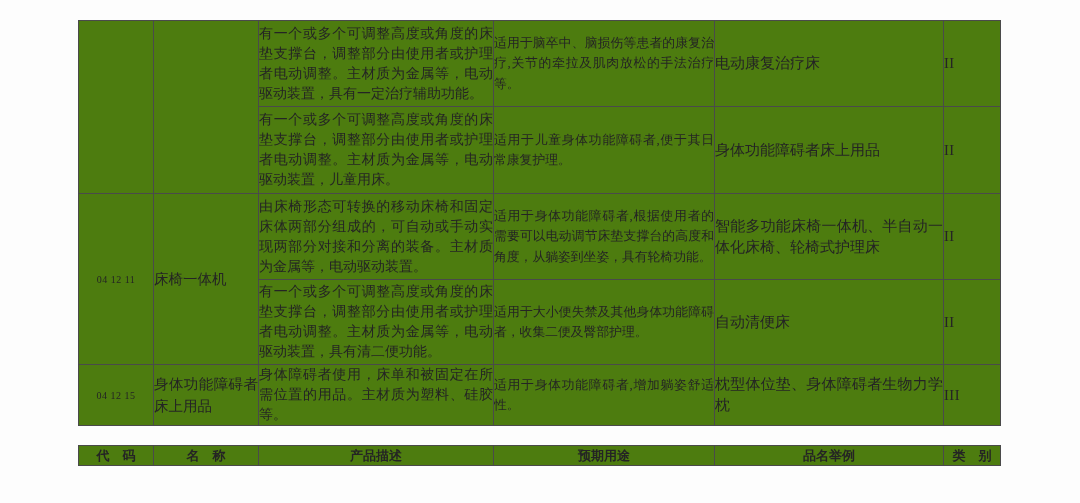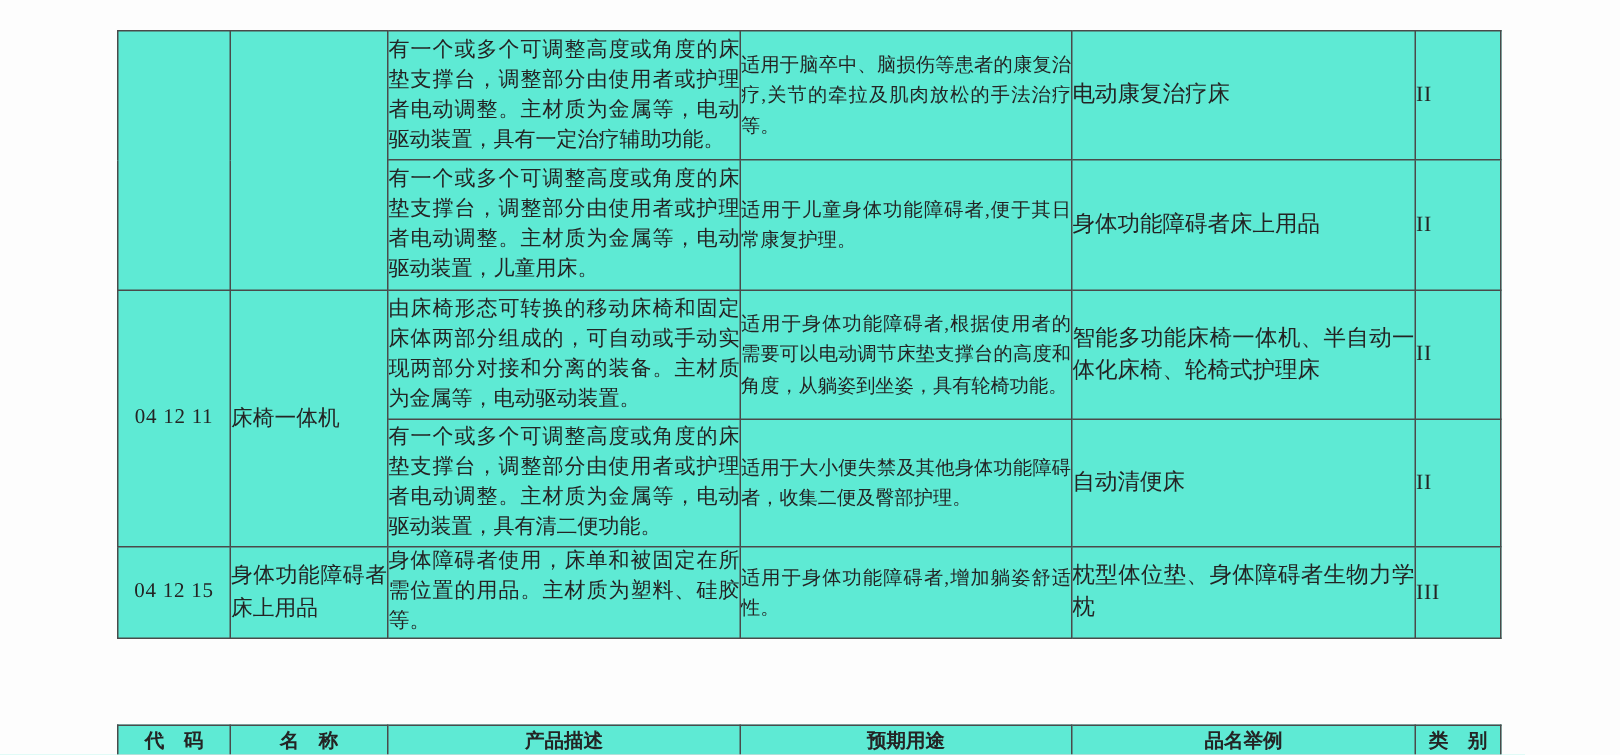--- a/index.html
+++ b/index.html
@@ -8,33 +8,33 @@
     width: 1080px;
     height: 503px;
     background: #fdfdfd;
     overflow: hidden;
     font-family: "Liberation Serif", "DejaVu Serif", serif;
     color: #242424;
   }
   table.tbl {
     border-collapse: collapse;
     table-layout: fixed;
-    background: #5eead4;
+    background: #4d7c0f;
     position: absolute;
   }
   table.tbl td, table.tbl th {
     border: 1px solid #4a4a4a;
     vertical-align: middle;
     overflow: hidden;
     padding: 0;
   }
   table.upper { left: 78px; top: 20px; }
-  table.lower { left: 78px; top: 483px; }
+  table.lower { left: 78px; top: 445px; }
 
-  .c-code  { text-align: center; font-size: 14px; letter-spacing: 0.5px; white-space: pre; }
+  .c-code  { text-align: center; font-size: 10px; letter-spacing: 0.5px; white-space: pre; }
   .c-name  { text-align: justify; padding: 2px 6px; font-size: 14.5px; line-height: 22px; }
   .c-desc  { text-align: justify; padding: 2px 4px 2px 6px; font-size: 14px;   line-height: 20px; }
   .c-use   { text-align: justify; padding: 2px 6px 2px 8px; font-size: 12.8px; line-height: 20.5px; margin-left: 10px; }
   .c-ex    { text-align: justify; padding: 2px 4px 2px 7px; font-size: 15px; line-height: 21px; }
   .c-class { font-size: 14.5px; letter-spacing: 0.5px; }
 
   tr.r1 { height: 86px; }
   tr.r2 { height: 87px; }
   tr.r3 { height: 86px; }
   tr.r4 { height: 85px; }

